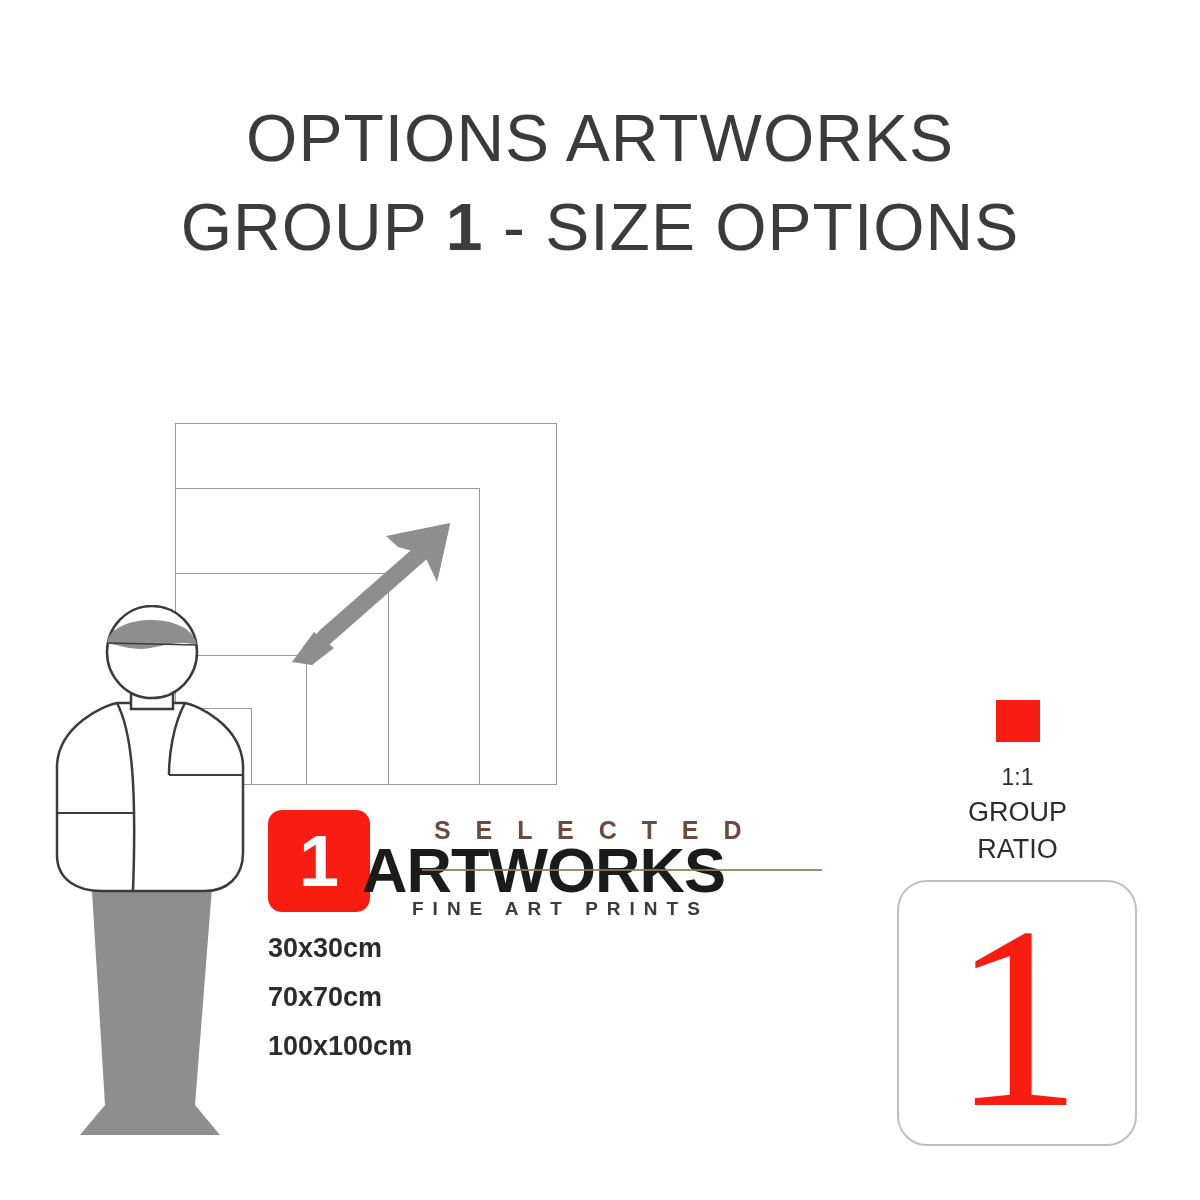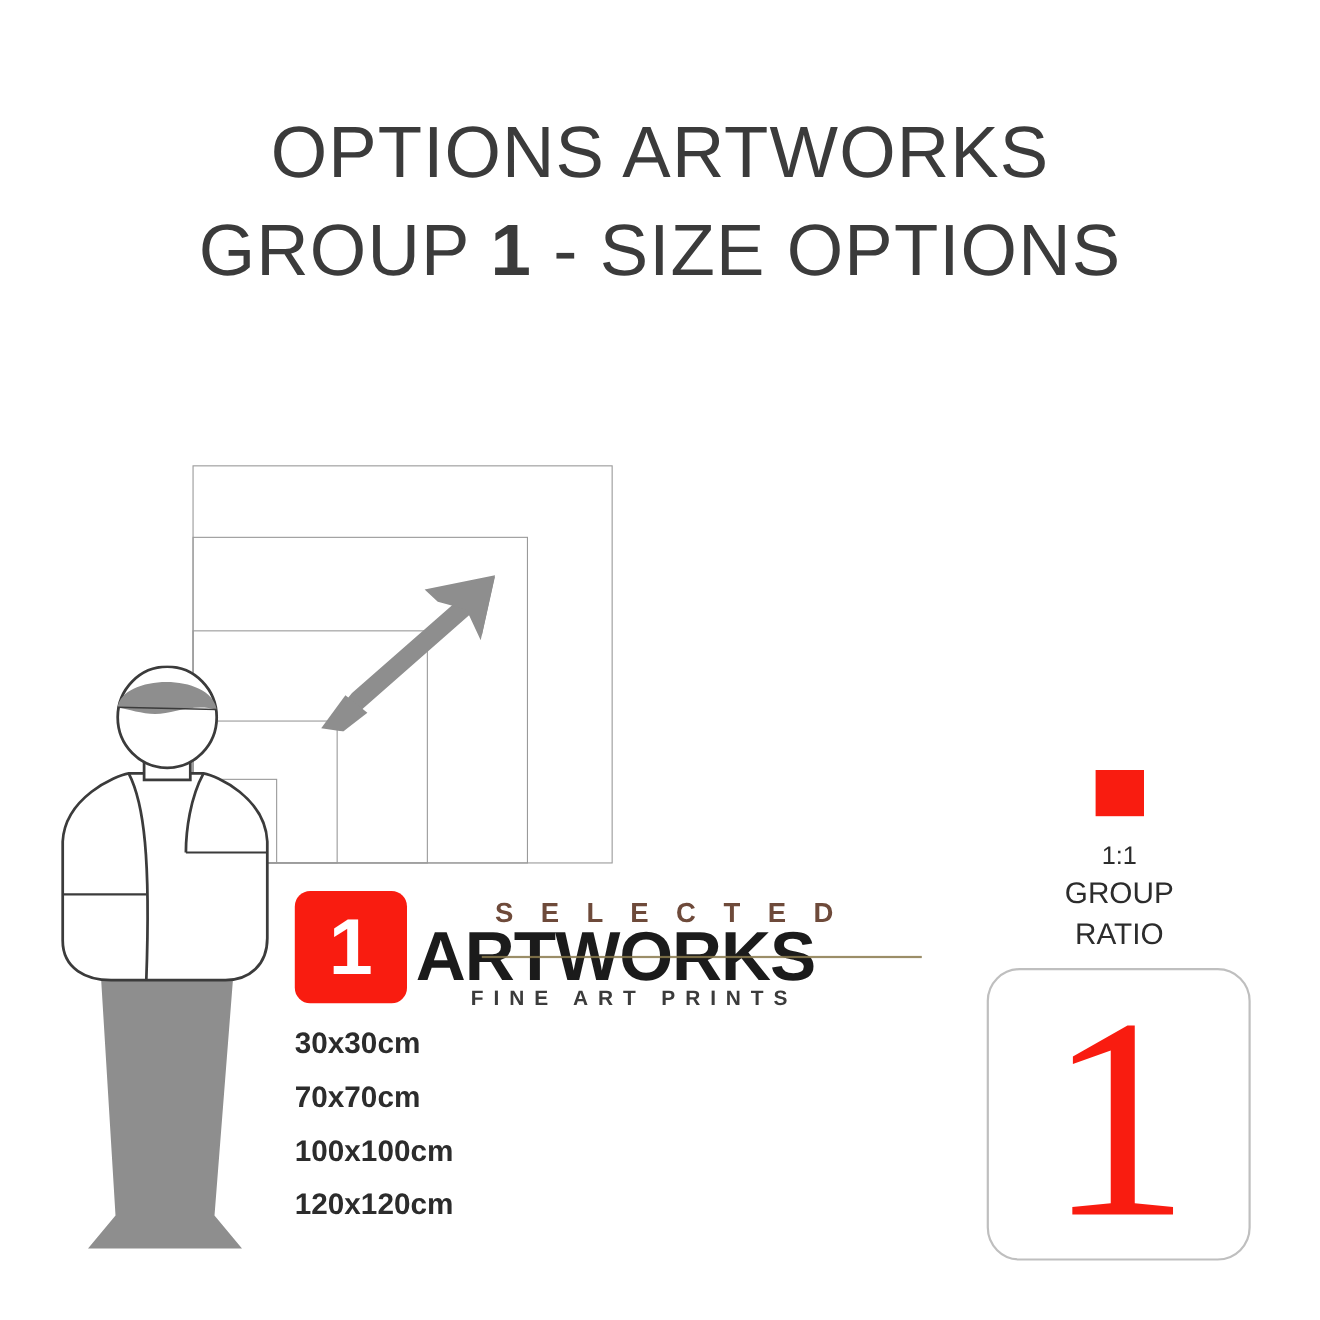--- a/index.html
+++ b/index.html
@@ -107,21 +107,21 @@
     color: #ffffff;
     font-size: 72px;
     font-weight: 700;
     display: flex;
     align-items: center;
     justify-content: center;
     line-height: 1;
   }
   .logo-block {
     position: absolute;
-    left: 110px;
+    left: 94px;
     top: 2px;
     width: 460px;
     height: 110px;
     text-decoration: underline;
   }
   .logo-selected {
     position: absolute;
     left: 72px;
     top: 4px;
     font-size: 25px;
@@ -280,21 +280,20 @@
       <div class="logo-artworks">ARTWORKS</div>
       <div class="logo-rule"></div>
       <div class="logo-fine">FINE ART PRINTS</div>
     </div>
   </div>
 
   <div class="size-list">
     <div class="size-item">30x30cm</div>
     <div class="size-item">70x70cm</div>
     <div class="size-item">100x100cm</div>
-    <div class="size-item">120x120cm</div>
   </div>
 
   <div class="aspect-block">
     <div class="aspect-swatch"></div>
     <div class="aspect-ratio-text">1:1</div>
     <div class="aspect-label">GROUP</div>
     <div class="aspect-label">RATIO</div>
   </div>
 
   <div class="number-card">

